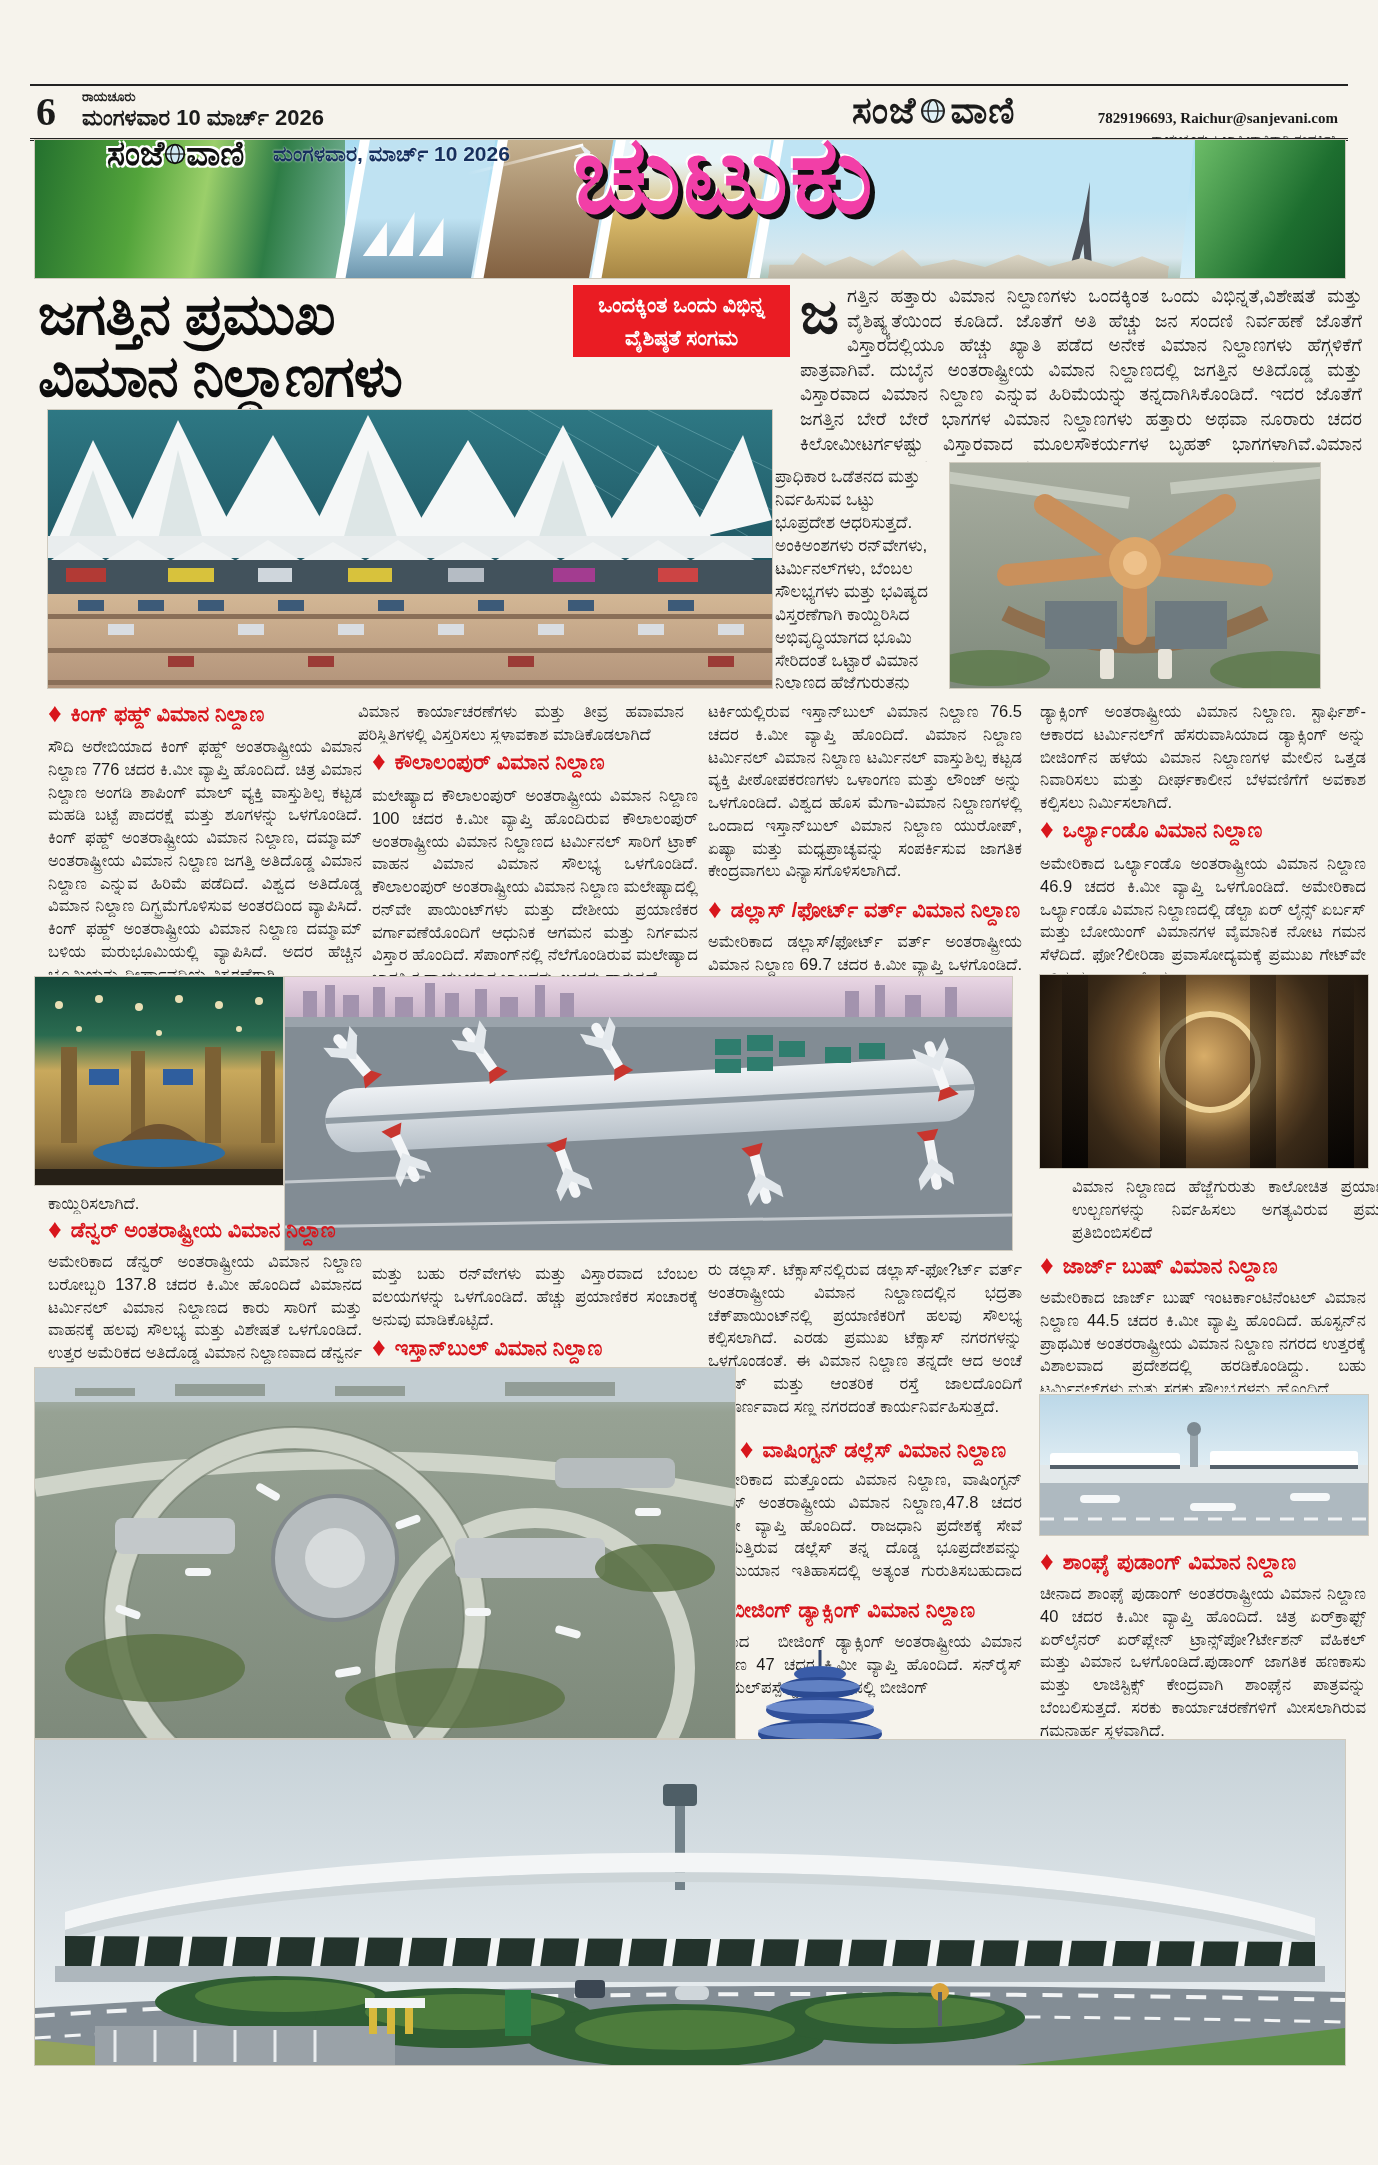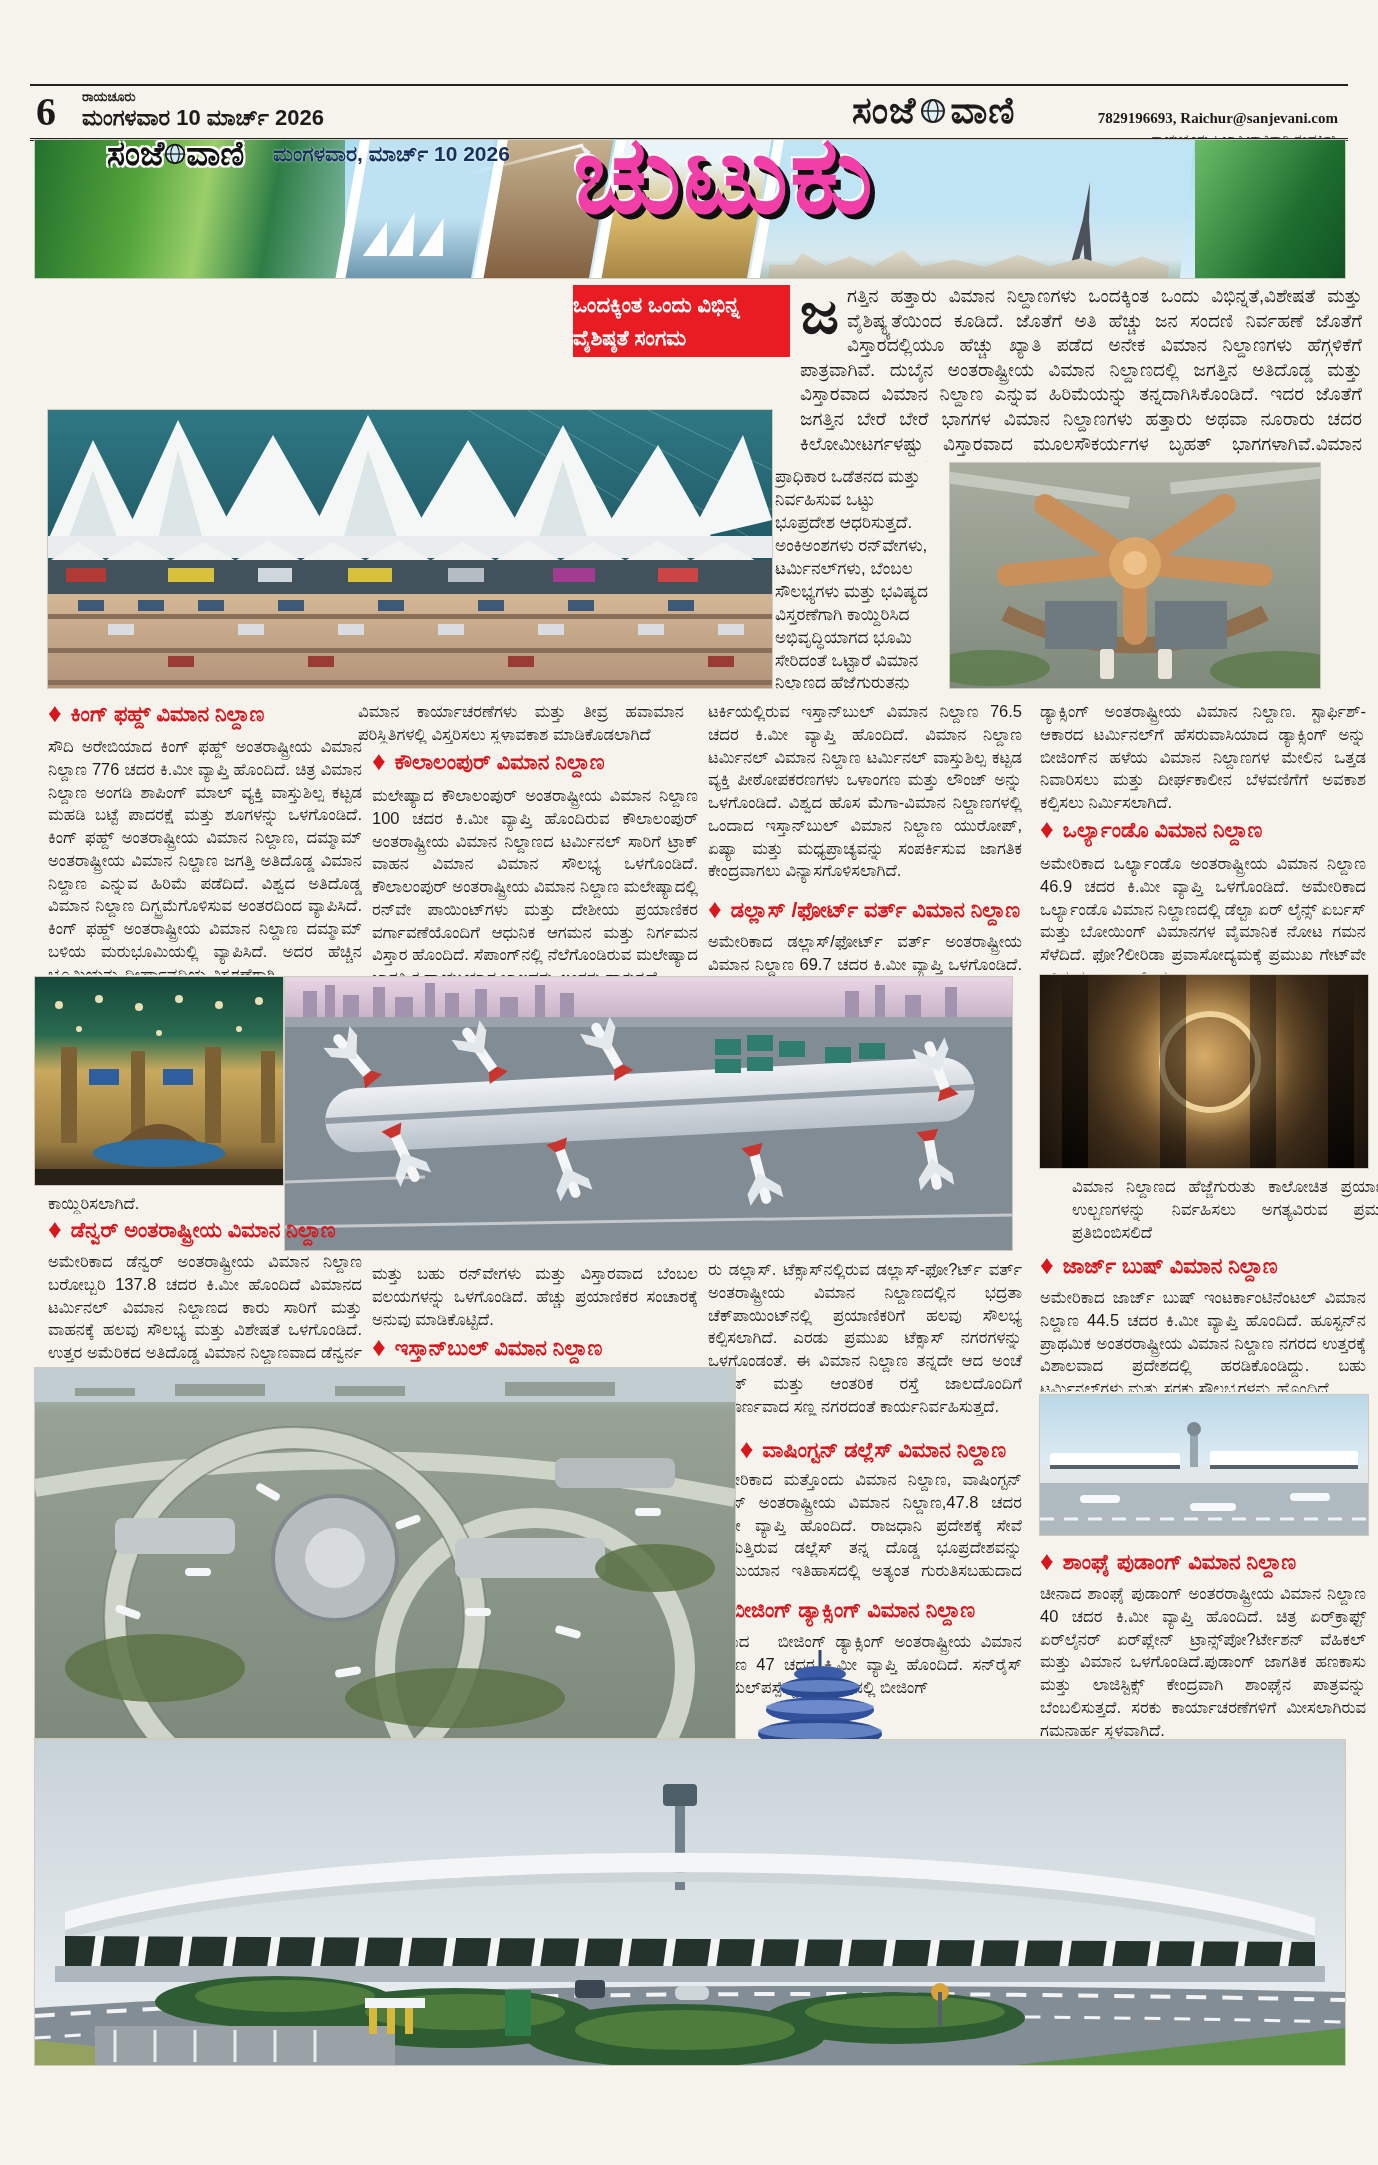--- a/index.html
+++ b/index.html
@@ -30,21 +30,21 @@
   .monuRow{position:absolute;bottom:10px;left:8px;width:400px;height:34px;background:linear-gradient(#e8e2d2,#b8b2a0);clip-path:polygon(0 100%,0 55%,6% 55%,8% 20%,14% 58%,20% 30%,26% 60%,33% 10%,38% 60%,46% 40%,54% 62%,62% 25%,70% 60%,78% 35%,86% 62%,93% 30%,100% 60%,100% 100%);}
   #bannerLogo{position:absolute;left:72px;top:-6px;font-size:34px;font-weight:900;color:#111;
      text-shadow:-2px -2px 0 #fff,2px -2px 0 #fff,-2px 2px 0 #fff,2px 2px 0 #fff;display:flex;align-items:center;}
   #bannerDate{position:absolute;left:238px;top:2px;font-size:21px;font-weight:bold;color:#16305e;text-shadow:0 0 2px #fff;}
   #chutuku{position:absolute;left:538px;top:-28px;font-size:108px;font-weight:900;color:#f23fa7;
      text-shadow:5px 5px 0 #101010,-2px -2px 0 #fff;letter-spacing:2px;}
   #contrail{position:absolute;left:430px;top:18px;width:120px;height:3px;background:linear-gradient(90deg,rgba(255,255,255,0),#fff);transform:rotate(-14deg);}
   #tinyPlane{position:absolute;left:540px;top:6px;width:16px;height:16px;background:#e8eef2;clip-path:polygon(0 45%,60% 45%,45% 0,60% 0,100% 50%,60% 100%,45% 100%,60% 55%,0 55%);transform:rotate(-14deg);}
   
   #headline{left:38px;top:284px;width:540px;font-size:57px;line-height:1.08;font-weight:900;color:#0d0d0d;letter-spacing:-1px;}
-  #kicker{left:573px;top:285px;width:217px;height:72px;background:#ea1c23;color:#fff;
+  #kicker{left:573px;top:285px;width:217px;height:72px;background:#ea1c23;color:#fff;text-align:center;
       font-weight:bold;font-size:21px;line-height:1.55;padding-top:4px;box-sizing:border-box;}
   #intro{left:800px;top:284px;width:562px;height:178px;font-size:18.5px;line-height:1.33;text-align:justify;overflow:hidden;}
   .dropcap{float:left;font-size:58px;line-height:.85;font-weight:bold;margin:4px 8px 0 0;}
   #introNarrow{left:775px;top:466px;width:162px;height:224px;font-size:17px;line-height:1.35;overflow:hidden;}
   
   .body{font-size:16.5px;line-height:1.38;text-align:justify;overflow:hidden;}
   .shead{color:#d8161c;font-weight:900;font-size:21px;line-height:1.2;display:flex;align-items:center;gap:9px;}
   .shead .dia{font-size:27px;line-height:1;}
   
   #c1h{left:48px;top:700px;width:314px;}
@@ -136,20 +136,24 @@
         <circle cx="13" cy="13" r="11" fill="#cfe9f2" stroke="#111" stroke-width="2"></circle>
         <ellipse cx="13" cy="13" rx="5" ry="11" fill="none" stroke="#111" stroke-width="1.4"></ellipse>
         <line x1="2" y1="13" x2="24" y2="13" stroke="#111" stroke-width="1.4"></line>
       </svg>
       <span>ವಾಣಿ</span>
     </div>
     <div id="bannerDate">ಮಂಗಳವಾರ, ಮಾರ್ಚ್ 10 2026</div>
     <div id="chutuku">ಚುಟುಕು</div>
   </div>
 
+  <div id="headline" class="abs">
+    <div>ಜಗತ್ತಿನ ಪ್ರಮುಖ</div>
+    <div>ವಿಮಾನ ನಿಲ್ದಾಣಗಳು</div>
+  </div>
   <div id="kicker" class="abs">
     <div>ಒಂದಕ್ಕಿಂತ ಒಂದು ವಿಭಿನ್ನ</div>
     <div>ವೈಶಿಷ್ಠತೆ ಸಂಗಮ</div>
   </div>
   <div id="intro" class="abs">
     <span class="dropcap">ಜ</span><span>ಗತ್ತಿನ ಹತ್ತಾರು ವಿಮಾನ ನಿಲ್ದಾಣಗಳು ಒಂದಕ್ಕಿಂತ ಒಂದು ವಿಭಿನ್ನತೆ,ವಿಶೇಷತೆ ಮತ್ತು ವೈಶಿಷ್ಯ್ಯತೆಯಿಂದ ಕೂಡಿದೆ. ಜೊತೆಗೆ ಅತಿ ಹೆಚ್ಚು ಜನ ಸಂದಣಿ ನಿರ್ವಹಣೆ ಜೊತೆಗೆ ವಿಸ್ತಾರದಲ್ಲಿಯೂ ಹೆಚ್ಚು ಖ್ಯಾತಿ ಪಡೆದ ಅನೇಕ ವಿಮಾನ ನಿಲ್ದಾಣಗಳು ಹೆಗ್ಗಳಿಕೆಗೆ ಪಾತ್ರವಾಗಿವೆ.</span>
     <span>ದುಬೈನ ಅಂತರಾಷ್ಟ್ರೀಯ ವಿಮಾನ ನಿಲ್ದಾಣದಲ್ಲಿ ಜಗತ್ತಿನ ಅತಿದೊಡ್ಡ ಮತ್ತು ವಿಸ್ತಾರವಾದ ವಿಮಾನ ನಿಲ್ದಾಣ ಎನ್ನುವ ಹಿರಿಮೆಯನ್ನು ತನ್ನದಾಗಿಸಿಕೊಂಡಿದೆ. ಇದರ ಜೊತೆಗೆ ಜಗತ್ತಿನ ಬೇರೆ ಬೇರೆ ಭಾಗಗಳ ವಿಮಾನ ನಿಲ್ದಾಣಗಳು ಹತ್ತಾರು ಅಥವಾ ನೂರಾರು ಚದರ ಕಿಲೋಮೀಟರ್ಗಳಷ್ಟು ವಿಸ್ತಾರವಾದ ಮೂಲಸೌಕರ್ಯಗಳ ಬೃಹತ್ ಭಾಗಗಳಾಗಿವೆ.ವಿಮಾನ ನಿಲ್ದಾಣಗಳ ಭೂಪ್ರದೇಶವನ್ನು ಬಳಸಿಕೊಂಡು, ಈ ಪಟ್ಟಿಯು ವಿಶ್ವದ ಅತಿ-ದೊಡ್ಡ ವಿಮಾನ ನಿಲ್ದಾಣಗಳನ್ನು ಭೌತಿಕ ಗಾತ್ರದ ಆಧಾರದ ಮೇಲೆ ನೋಡುತ್ತದೆ. ಅವು ಎಷ್ಟು ಭೂಮಿಯನ್ನು ಆಕ್ರಮಿಸಿಕೊಂಡಿವೆ ಎಂಬುದರ ಆಧಾರದ ಮೇಲೆ ಅವುಗಳನ್ನು ಶ್ರೇಣೀಕರಿಸಲಾಗಿದೆ.</span>
     
   </div>
   <div id="introNarrow" class="abs">ಪ್ರಾಧಿಕಾರ ಒಡೆತನದ ಮತ್ತು ನಿರ್ವಹಿಸುವ ಒಟ್ಟು ಭೂಪ್ರದೇಶ ಆಧರಿಸುತ್ತದೆ. ಅಂಕಿಅಂಶಗಳು ರನ್‌ವೇಗಳು, ಟರ್ಮಿನಲ್‌ಗಳು, ಬೆಂಬಲ ಸೌಲಭ್ಯಗಳು ಮತ್ತು ಭವಿಷ್ಯದ ವಿಸ್ತರಣೆಗಾಗಿ ಕಾಯ್ದಿರಿಸಿದ ಅಭಿವೃದ್ಧಿಯಾಗದ ಭೂಮಿ ಸೇರಿದಂತೆ ಒಟ್ಟಾರೆ ವಿಮಾನ ನಿಲ್ದಾಣದ ಹೆಜ್ಜೆಗುರುತನ್ನು ಪ್ರತಿಬಿಂಬಿಸುತ್ತವೆ. ಇವುಗಳನ್ನು ಆಧರಿಸಿ ವಿಮಾನ ನಿಲ್ದಾಣಗಳ ಶ್ರೇಯಾಂಕಗಳನ್ನು ಪ್ರಯಾಣಿಕರ ದಟ್ಟಣೆ ಮೂಲಕ ನೀಡಲಾಗಿದೆ</div>

